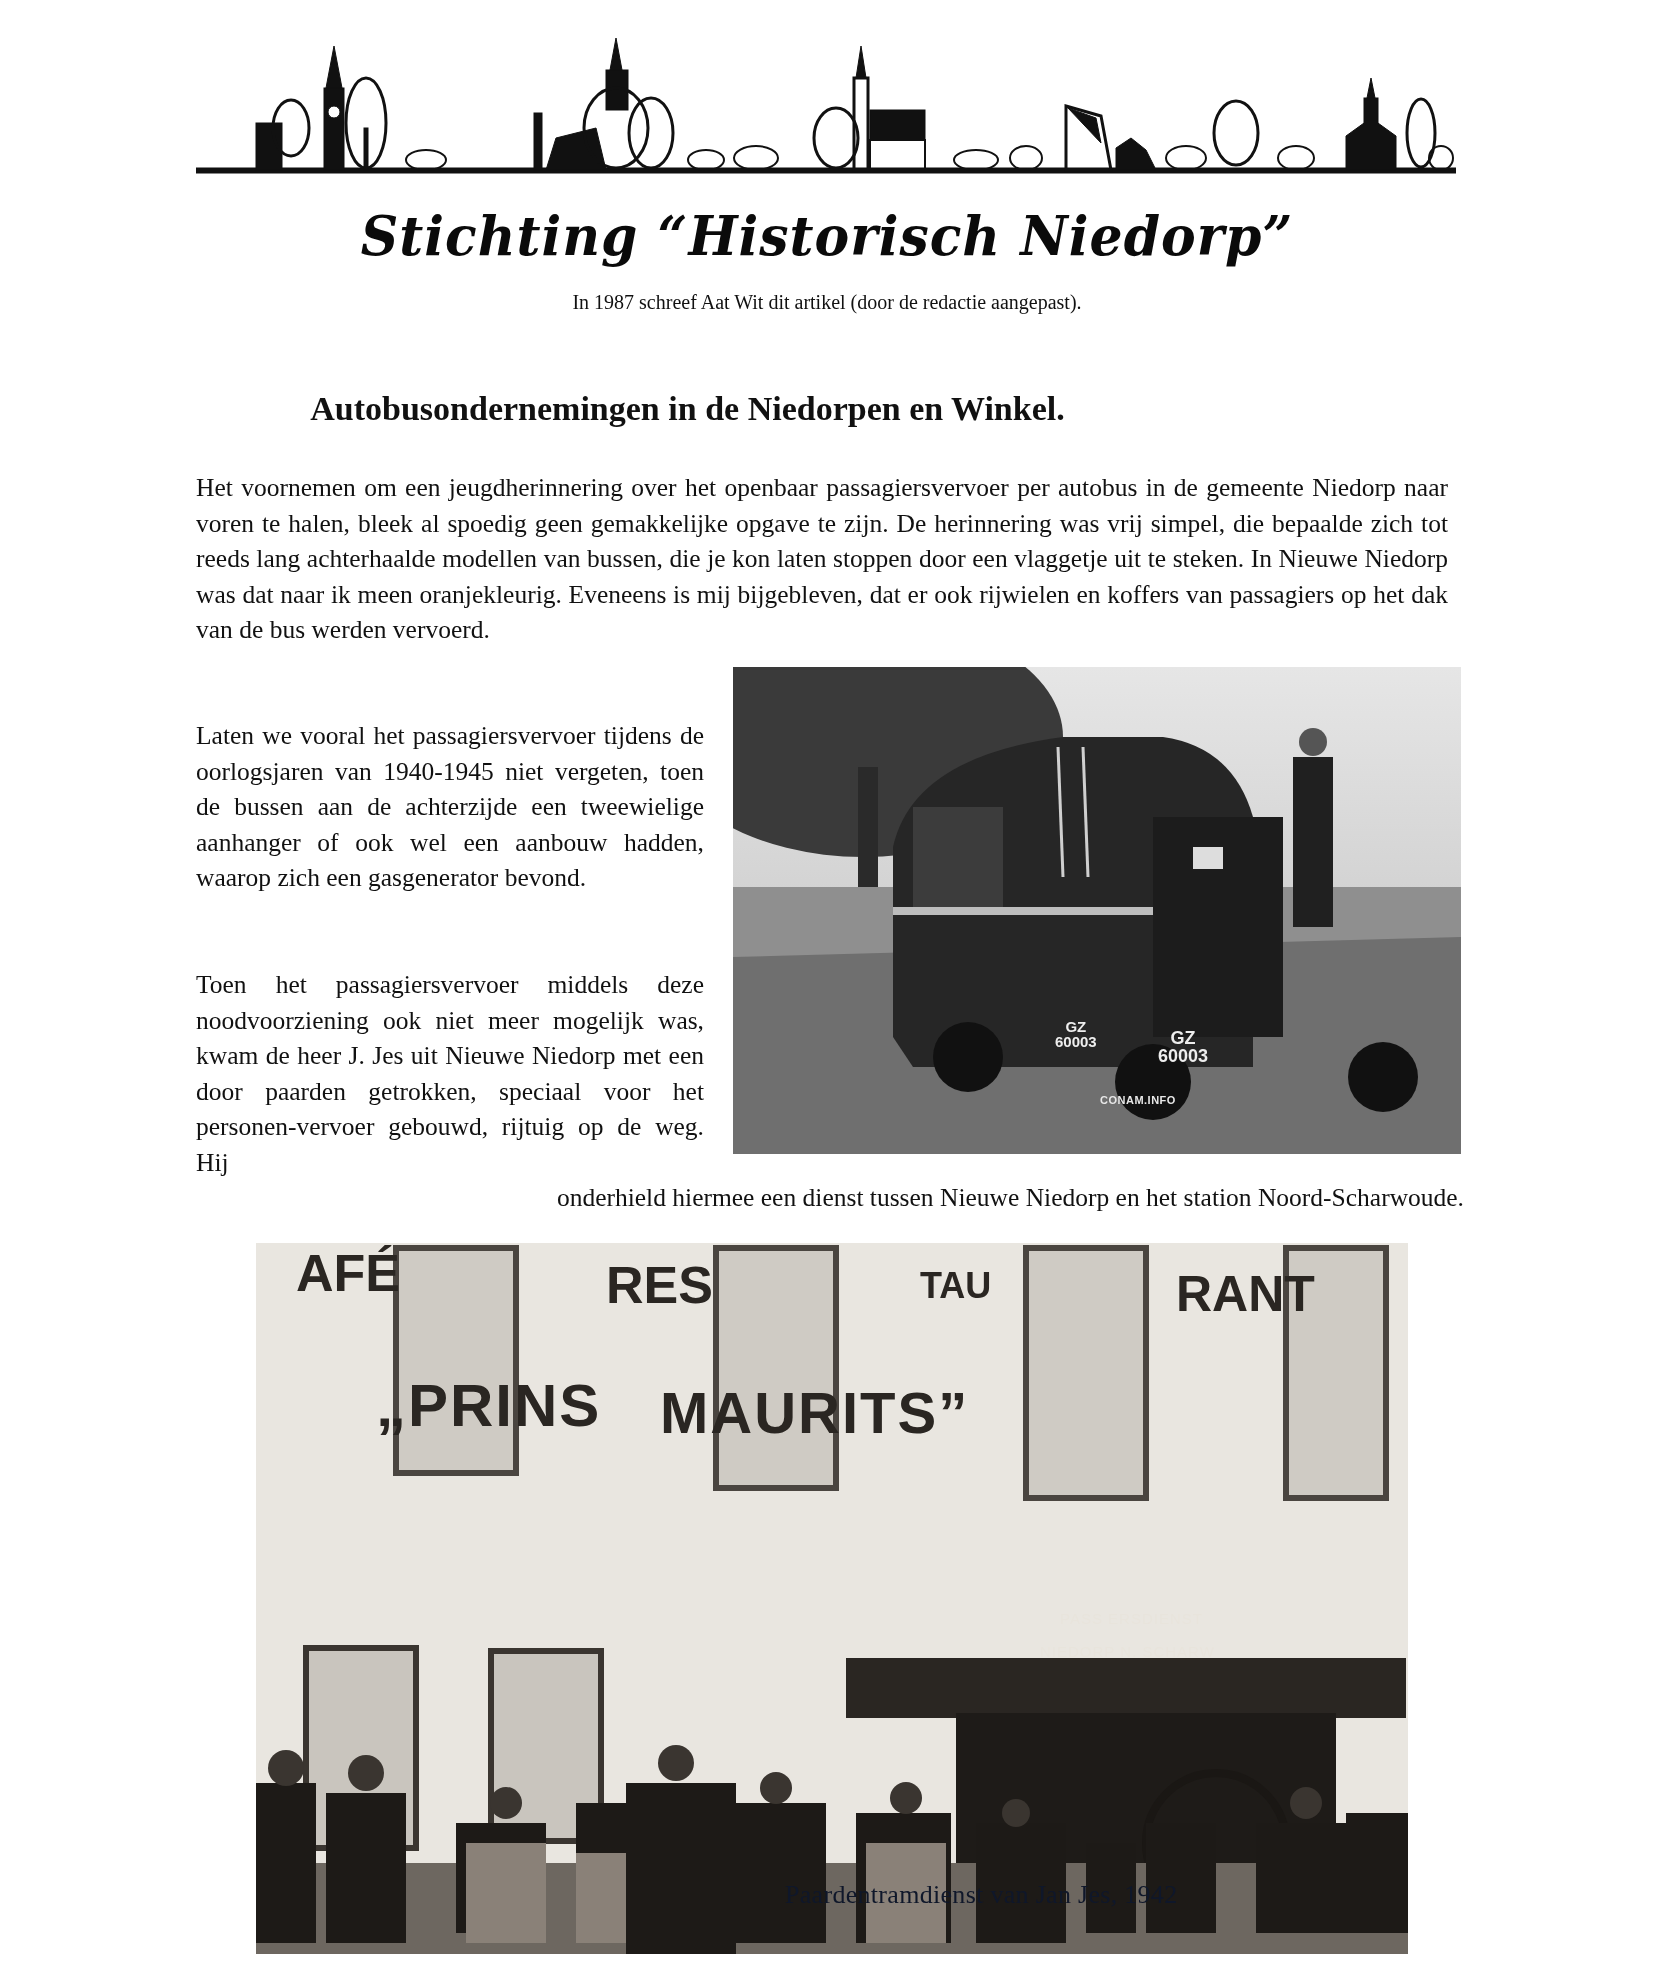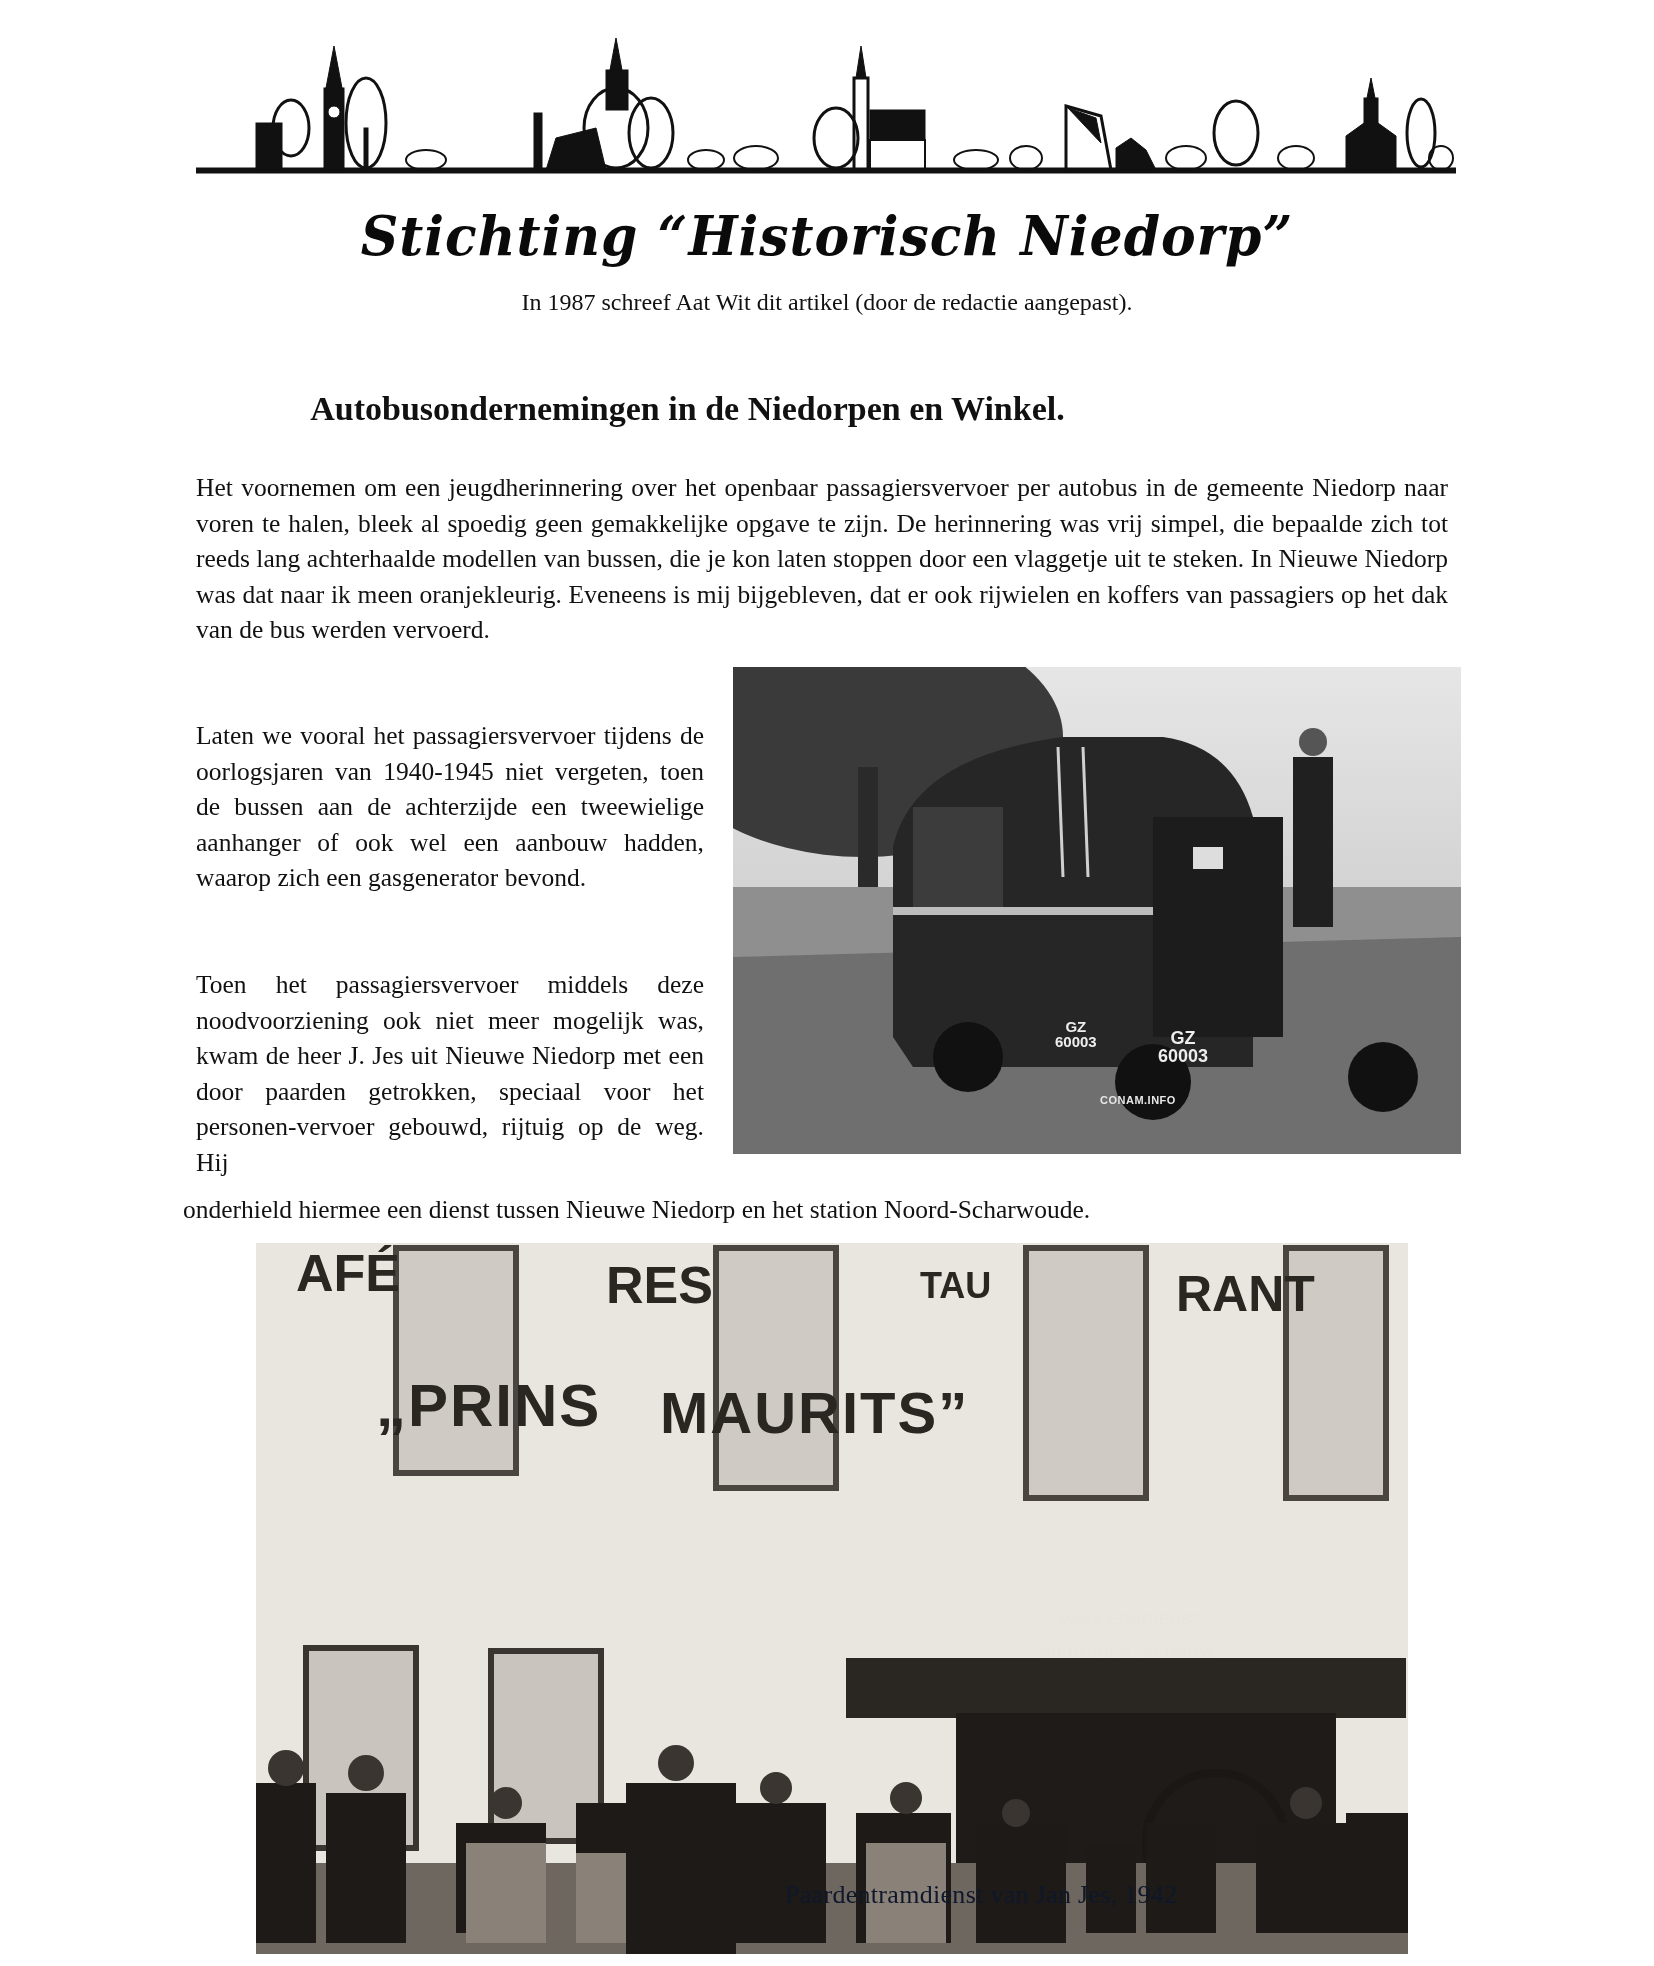--- a/index.html
+++ b/index.html
@@ -8,30 +8,30 @@
 
   
   .banner { position: absolute; left: 196px; top: 18px; width: 1260px; height: 160px; }
   .banner svg { width: 100%; height: 100%; display: block; }
 
   .org-title { position: absolute; left: 0; width: 1654px; top: 205px; text-align: center;
                font-family: "DejaVu Serif", "Liberation Serif", serif; font-weight: bold;
                font-style: italic; font-size: 52px; letter-spacing: 1px; color: #0a0a0a;
                transform: scaleY(1.05); }
   .intro { position: absolute; left: 0; width: 1654px; top: 286px; text-align: center;
-           font-family: "Liberation Serif", serif; font-size: 24px; line-height: 32px; }
+           font-family: "Liberation Serif", serif; font-size: 20px; line-height: 32px; }
   .article-title { position: absolute; left: 0; width: 1375px; top: 390px; text-align: center;
                    font-family: "Liberation Serif", serif; font-weight: bold; font-size: 34px; }
 
   .para { position: absolute; font-family: "Liberation Serif", serif; font-size: 25.5px;
           line-height: 35.5px; text-align: justify; color: #111; }
   .p1 { left: 196px; top: 470px; width: 1252px; }
   .p2 { left: 196px; top: 718px; width: 508px; }
   .p3 { left: 196px; top: 967px; width: 508px; }
-  .p3b { left: 183px; top: 1180px; width: 1252px; text-align: left; margin-top: 12px; }
+  .p3b { left: 212px; top: 1180px; width: 1252px; text-align: right; }
 
   .photo { position: absolute; overflow: hidden; }
   .photo-bus { left: 733px; top: 667px; width: 728px; height: 487px; text-decoration: underline; }
   .photo-group { left: 256px; top: 1243px; width: 1152px; height: 711px; }
   .photo svg { width: 100%; height: 100%; display: block; }
 
   .caption { position: absolute; left: 785px; top: 1880px; color: #0f172a;
              font-family: "Liberation Serif", serif; font-size: 26px; letter-spacing: 0.3px; }
   .watermark { position: absolute; left: 1097px; top: 1094px; color: #e8e8e8;
                font-family: "Liberation Sans", sans-serif; font-size: 11px; font-weight: bold; letter-spacing: 0.5px; text-align: center; }

